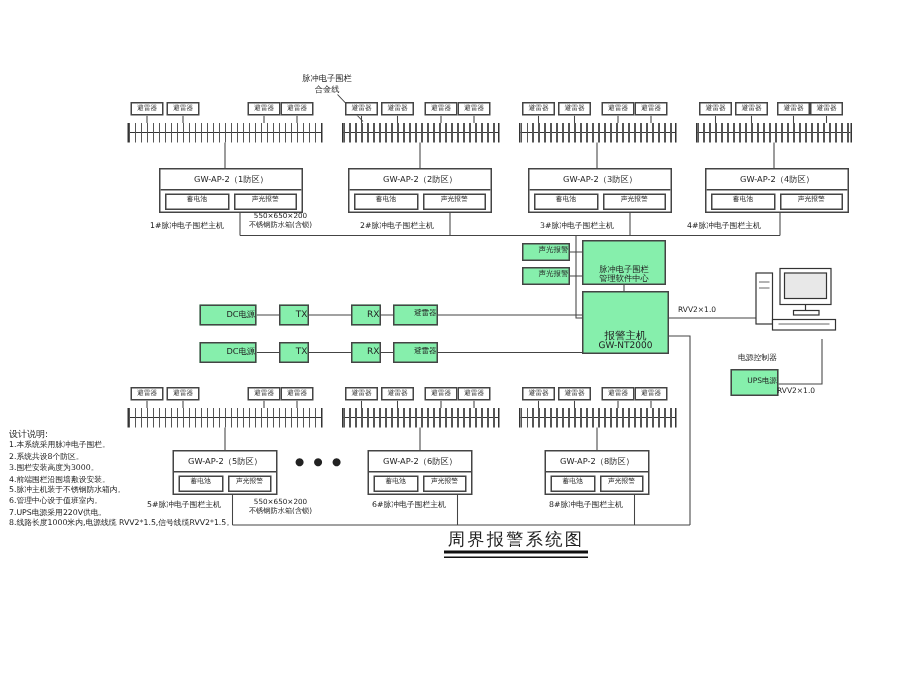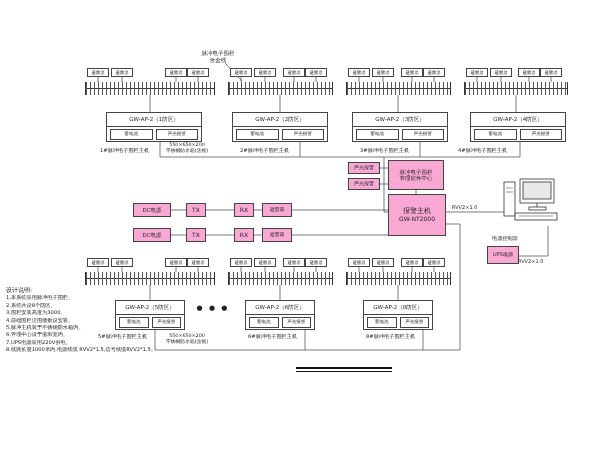--- a/index.html
+++ b/index.html
@@ -1,20 +1,20 @@
 <!DOCTYPE html>
 <html><head>
 <meta charset="utf-8">
 <style>
   html,body{margin:0;padding:0;background:#fff}
   .stage{position:relative;width:600px;height:450px;background:#fff;overflow:hidden;
          font-family:"DejaVu Sans","Liberation Sans",sans-serif;color:#222}
   .abs{position:absolute}
-  .box{position:absolute;border:1px solid #444;background:#f9a8d4;box-sizing:border-box;
-       display:flex;align-items:center;justify-content:center;text-align:center;line-height:1.1}
+  .box{position:absolute;border:1px solid #444;background:#86efac;box-sizing:border-box;
+       display:flex;align-items:center;justify-content:flex-end;text-align:center;line-height:1.1}
   .lbl{position:absolute;white-space:nowrap;color:#222}
   .fence{position:absolute;height:13px;box-sizing:border-box;
          border-left:1px solid #333;border-right:1px solid #333;
          background:
            repeating-linear-gradient(90deg,#555 0,#555 1px,transparent 1px,transparent 4px),
            linear-gradient(transparent 0,transparent 6px,#333 6px,#333 7px,transparent 7px);}
   .arr{position:absolute;width:22px;height:9px;border:0.5px solid #444;background:#fff;
        font-size:4.5px;line-height:8px;text-align:center;overflow:hidden;box-sizing:border-box}
   .zbox{position:absolute;border:1px solid #444;background:#fff;box-sizing:border-box;
         display:flex;flex-direction:column}
@@ -210,16 +210,17 @@
     <div>1.本系统采用脉冲电子围栏。</div>
     <div>2.系统共设8个防区。</div>
     <div>3.围栏安装高度为3000。</div>
     <div>4.前端围栏沿围墙敷设安装。</div>
     <div>5.脉冲主机装于不锈钢防水箱内。</div>
     <div>6.管理中心设于值班室内。</div>
     <div>7.UPS电源采用220V供电。</div>
     <div>8.线路长度1000米内,电源线缆 RVV2*1.5,信号线缆RVV2*1.5。</div>
   </div>
 
+  <div class="title">周界报警系统图</div>
   <div class="rule" style="left:296px;top:367px;width:96px;height:2px"></div>
   <div class="rule" style="left:296px;top:370.5px;width:96px;height:0.8px"></div>
 
 </div>
 
 </body></html>

